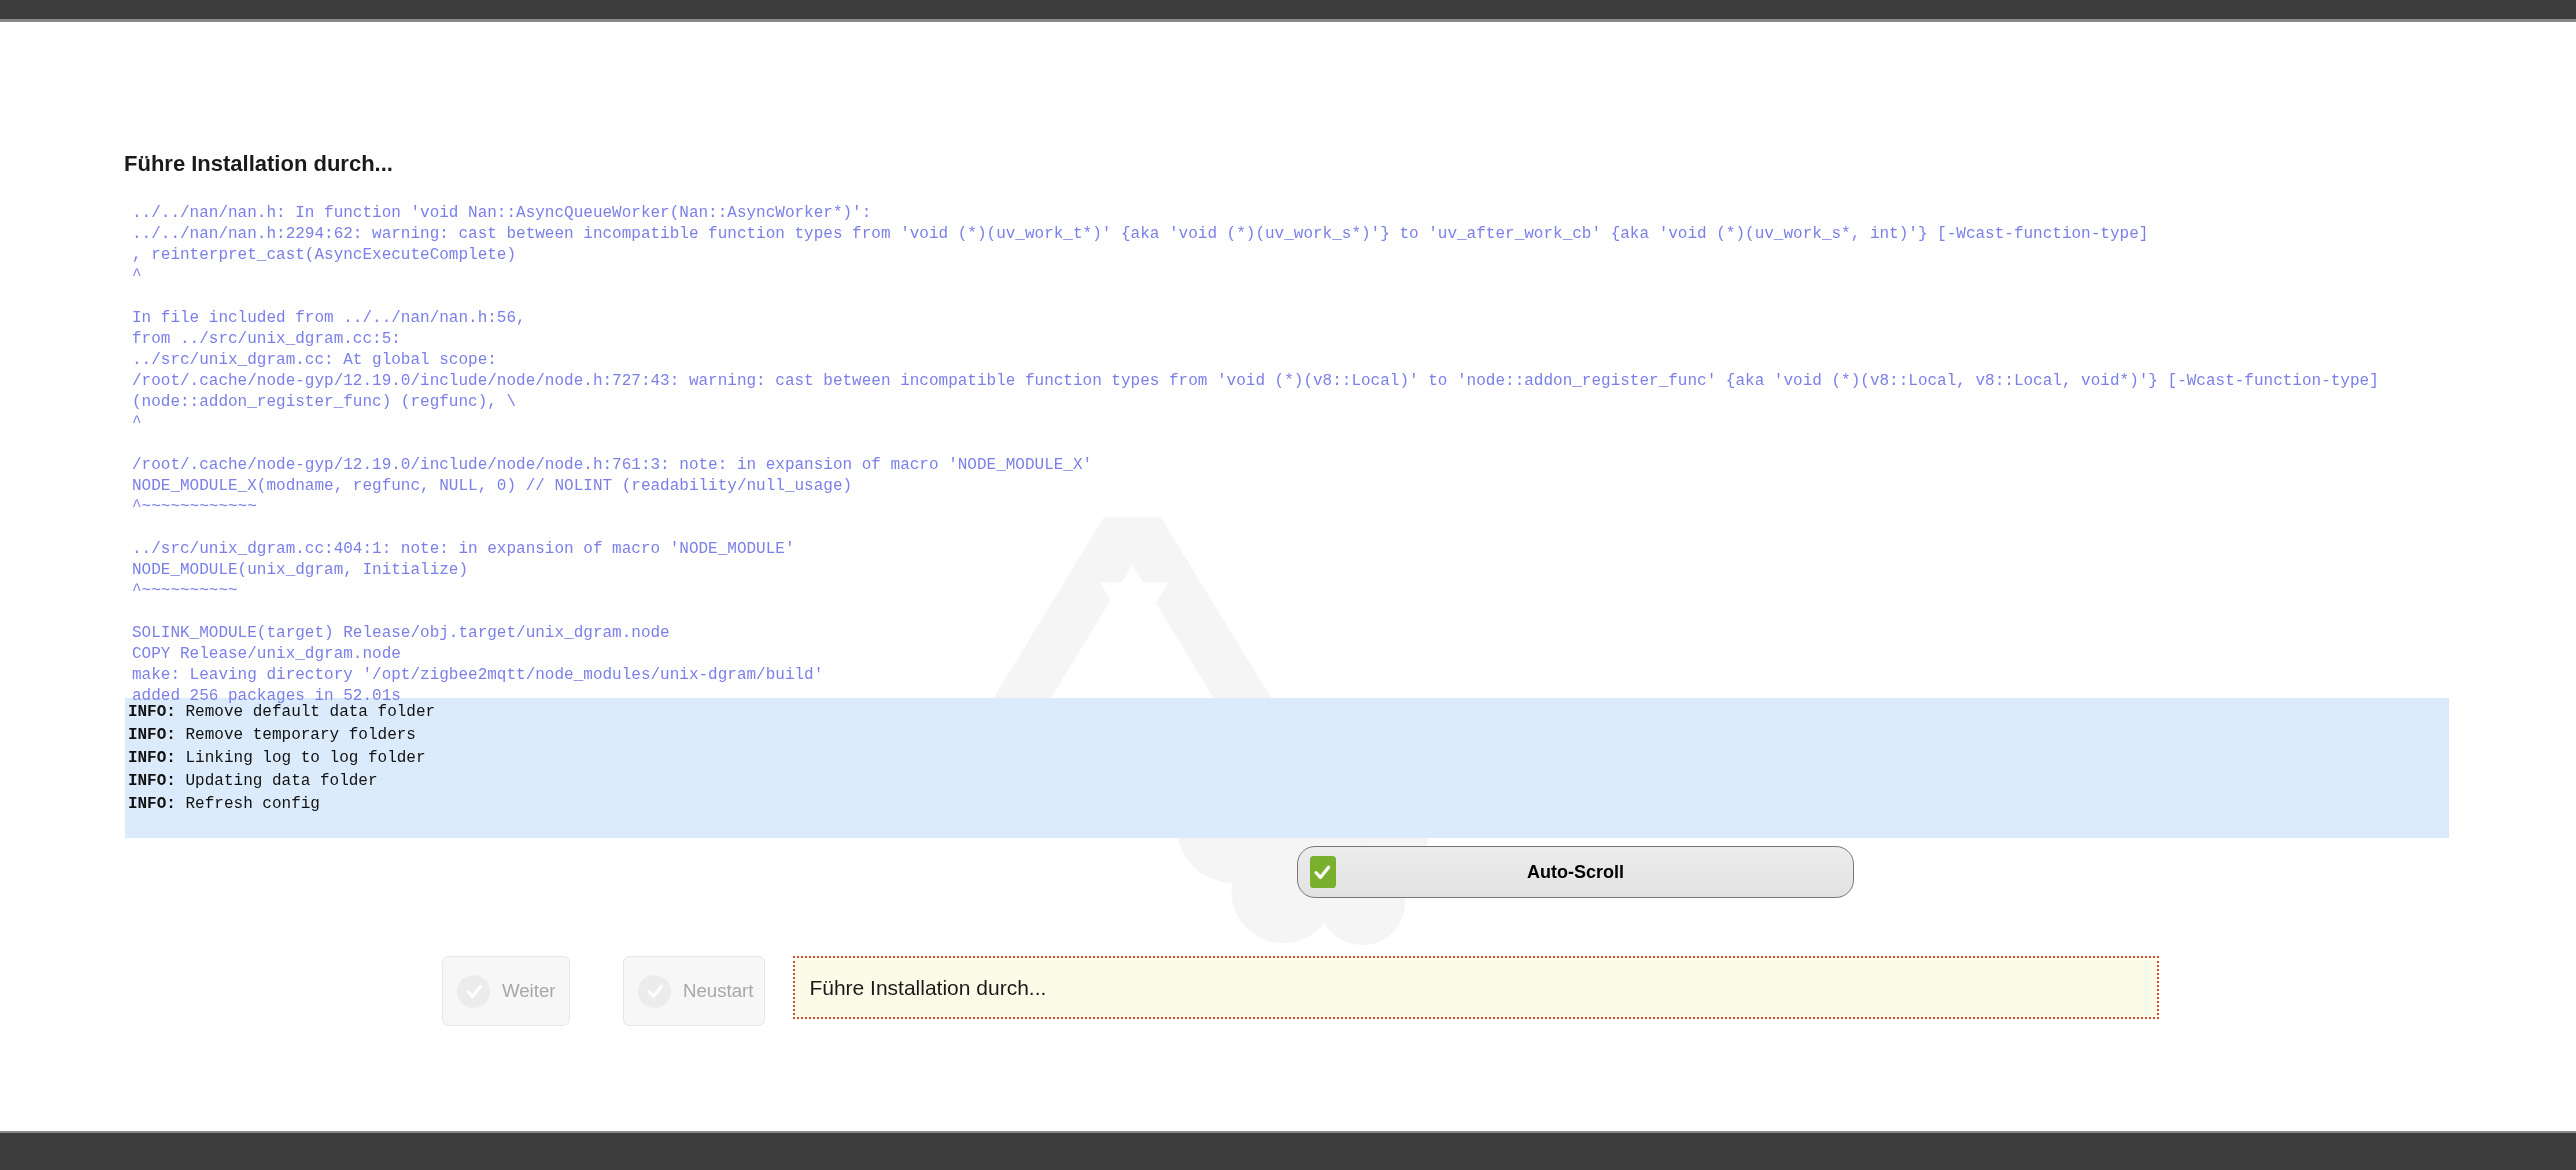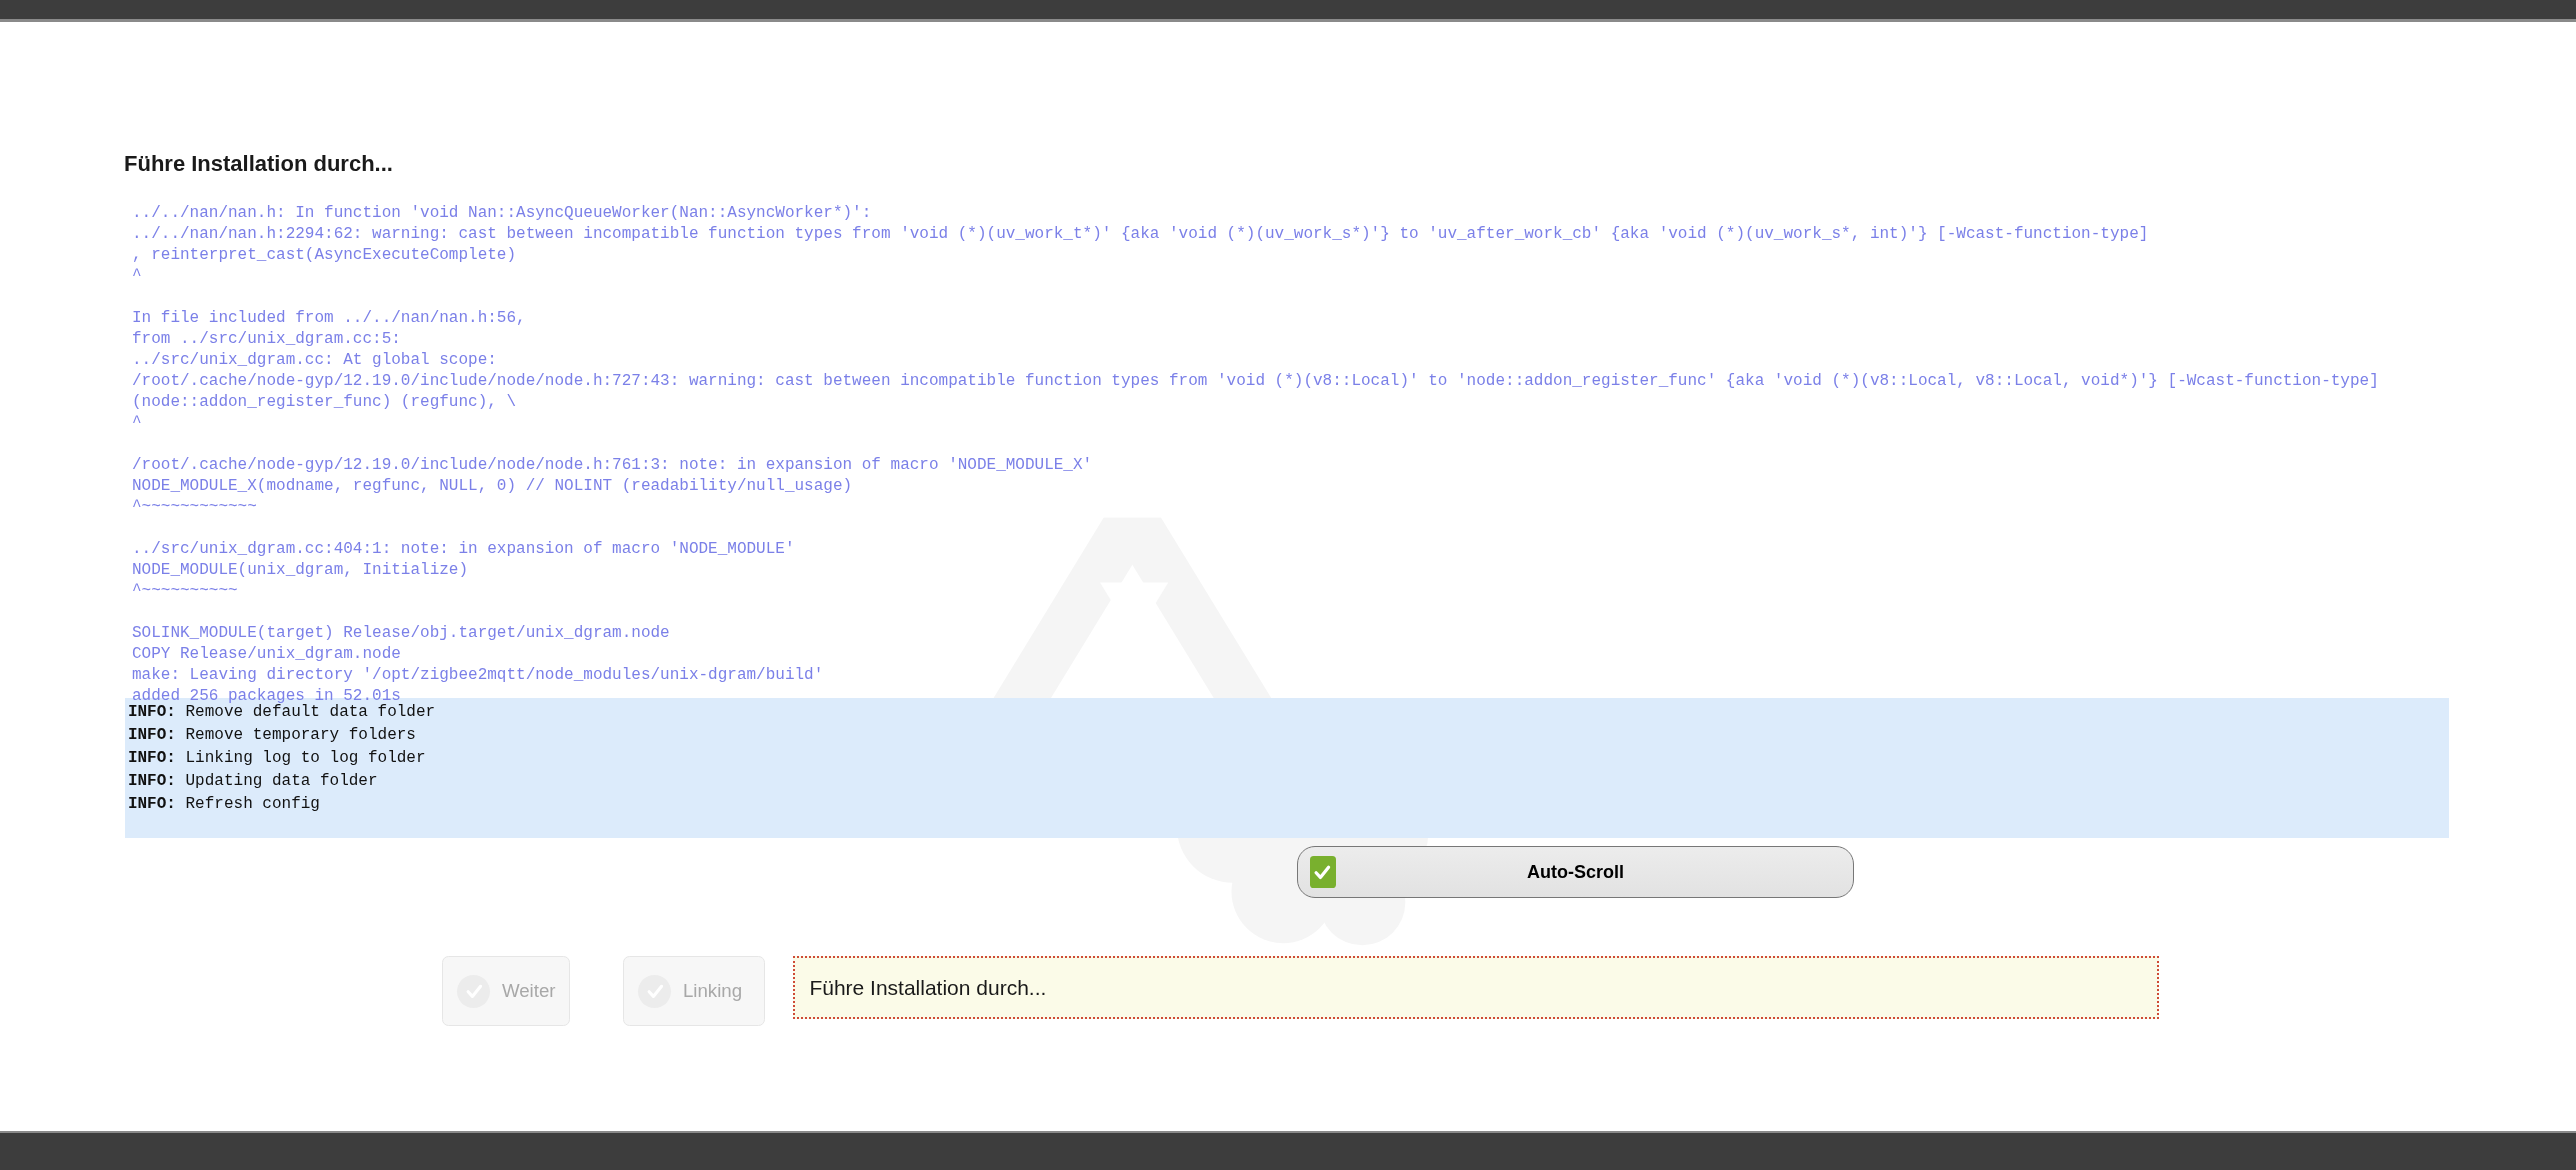--- a/index.html
+++ b/index.html
@@ -261,21 +261,21 @@
     </span>
     <span>Weiter</span>
   </div>
 
   <div id="btn-neustart" class="nav-btn">
     <span class="circ">
       <svg width="18.7" height="18.7" viewBox="0 0 24 24" aria-hidden="true">
         <path d="M4 12.5 L9.5 18.5 L20 5.5" fill="none" stroke="#ffffff" stroke-width="4" stroke-linecap="round" stroke-linejoin="round"></path>
       </svg>
     </span>
-    <span>Linking</span>
+    <span>Neustart</span>
   </div>
 
   <div id="status-box">
     <span>Führe Installation durch...</span>
   </div>
 
 </div>
 
 <div id="bottom-bar"></div>
 

